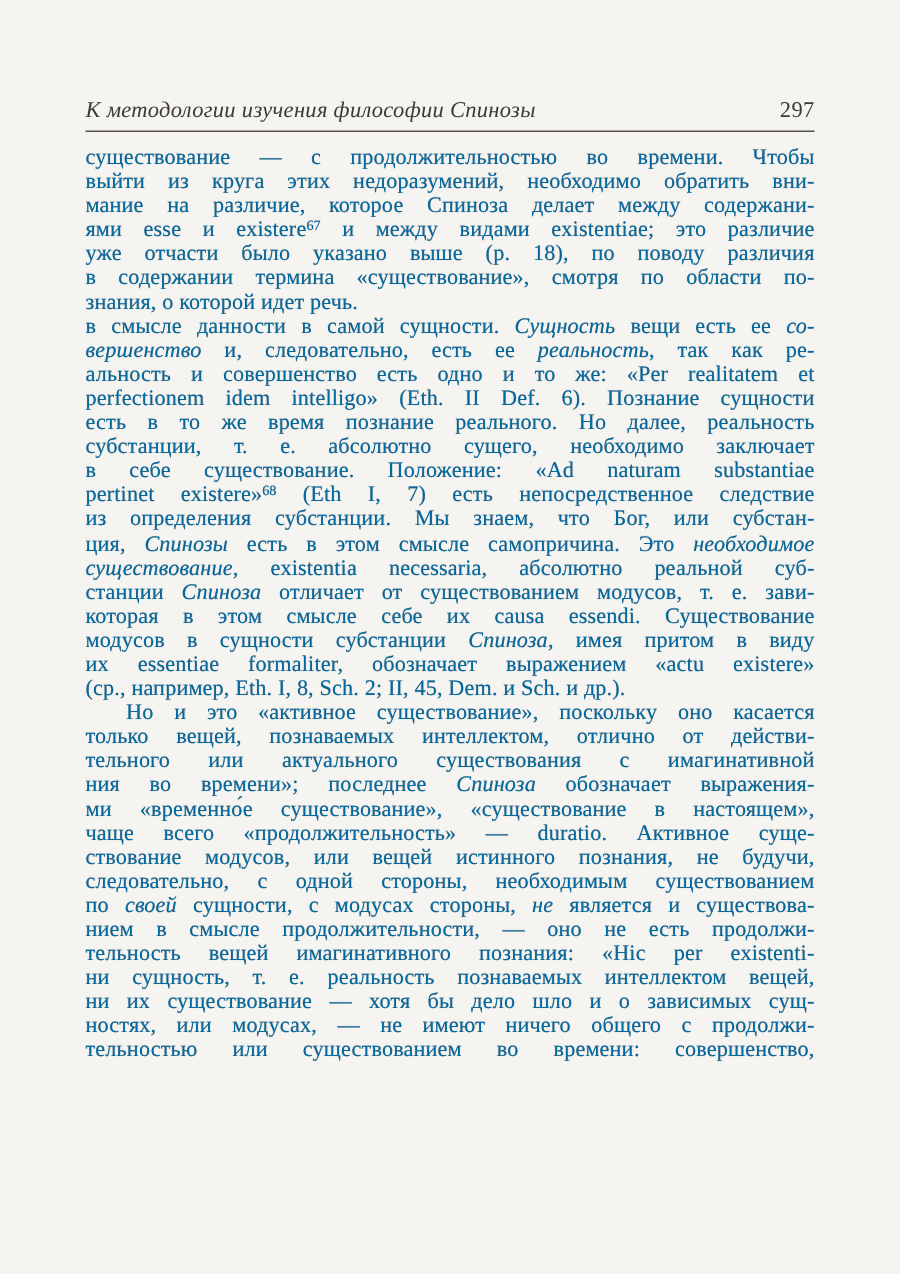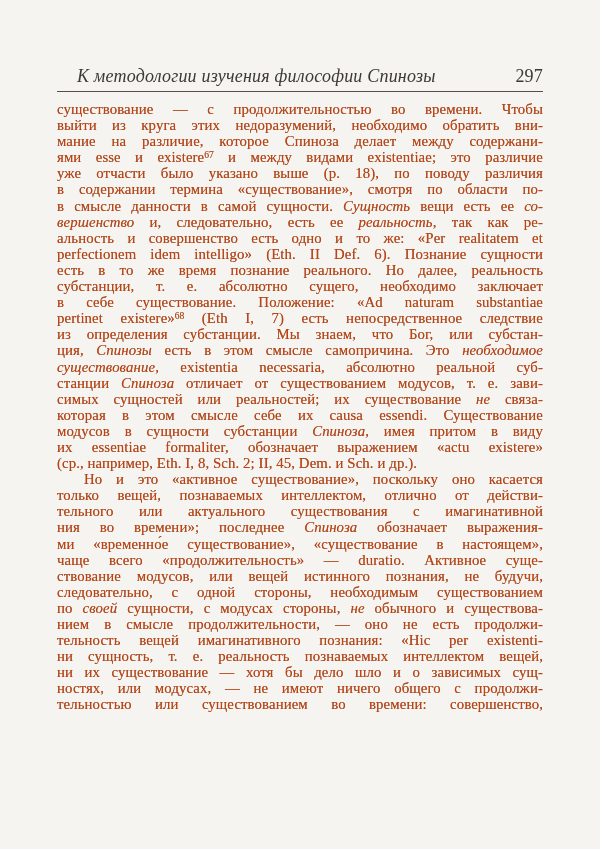--- a/index.html
+++ b/index.html
@@ -7,29 +7,29 @@
     width:600px; height:849px;
     background:#f5f4f0;
     font-family:"Liberation Serif","DejaVu Serif",serif;
     overflow:hidden;
   }
   .page { position:relative; width:600px; height:849px; background:#f5f4f0; }
   .content { position:absolute; left:57px; top:66px; width:486px; }
 
   .header {
     display:flex; justify-content:space-between; align-items:flex-start;
-    font-style:italic; font-size:18px; color:#3c3936;
-    padding-bottom:4px; letter-spacing:0.2px;margin-left:20px;
+    font-style:italic; font-size:15px; color:#3c3936;
+    padding-bottom:4px; letter-spacing:0.2px;
   }
   .pnum { font-style:normal; }
   .rule { height:1px; background:#55504c; margin-bottom:0; }
 
   .body {
     margin-top:9px;
-    font-size:14.8px; color:#c2410c;
+    font-size:14.8px; color:#0369a1;
     letter-spacing:0.1px;
     text-shadow:0 0 0.5px rgba(58,56,54,0.55);
   }
   .para { margin:0; }
   .line {
     height:16.1px; line-height:16.1px;
     text-align:justify; text-align-last:justify;
     white-space:normal;
   }
   .line.last { text-align-last:left; }
@@ -48,50 +48,50 @@
     </div>
     <div class="rule"></div>
     <div class="body">
         <div class="para">
           <div class="line"><span>существование — с продолжительностью во времени. Чтобы</span></div>
           <div class="line"><span>выйти из круга этих недоразумений, необходимо обратить вни-</span></div>
           <div class="line"><span>мание на различие, которое Спиноза делает между содержани-</span></div>
           <div class="line"><span>ями esse и existere</span><span class="sup">67</span><span> и между видами existentiae; это различие</span></div>
           <div class="line"><span>уже отчасти было указано выше (p. 18), по поводу различия</span></div>
           <div class="line"><span>в содержании термина «существование», смотря по области по-</span></div>
+          <div class="line last"><span>знания, о которой идет речь.</span></div>
         </div>
         <div class="para">
           <div class="line"><span>в смысле данности в самой сущности. </span><span class="it">Сущность</span><span> вещи есть ее </span><span class="it">со-</span></div>
           <div class="line"><span class="it">вершенство</span><span> и, следовательно, есть ее </span><span class="it">реальность</span><span>, так как ре-</span></div>
           <div class="line"><span>альность и совершенство есть одно и то же: «Per realitatem et</span></div>
           <div class="line"><span>perfectionem idem intelligo» (Eth. II Def. 6). Познание сущности</span></div>
           <div class="line"><span>есть в то же время познание реального. Но далее, реальность</span></div>
           <div class="line"><span>субстанции, т. е. абсолютно сущего, необходимо заключает</span></div>
           <div class="line"><span>в себе существование. Положение: «Ad naturam substantiae</span></div>
           <div class="line"><span>pertinet existere»</span><span class="sup">68</span><span> (Eth I, 7) есть непосредственное следствие</span></div>
           <div class="line"><span>из определения субстанции. Мы знаем, что Бог, или субстан-</span></div>
           <div class="line"><span>ция, </span><span class="it">Спинозы</span><span> есть в этом смысле самопричина. Это </span><span class="it">необходимое</span></div>
           <div class="line"><span class="it">существование</span><span>, existentia necessaria, абсолютно реальной суб-</span></div>
           <div class="line"><span>станции </span><span class="it">Спиноза</span><span> отличает от существованием модусов, т. е. зави-</span></div>
-          <div class="line"><span>симых сущностей или реальностей; их существование </span><span class="it">не</span><span> связа-</span></div>
           <div class="line"><span>которая в этом смысле себе их causa essendi. Существование</span></div>
           <div class="line"><span>модусов в сущности субстанции </span><span class="it">Спиноза</span><span>, имея притом в виду</span></div>
           <div class="line"><span>их essentiae formaliter, обозначает выражением «actu existere»</span></div>
           <div class="line last"><span>(ср., например, Eth. I, 8, Sch. 2; II, 45, Dem. и Sch. и др.).</span></div>
         </div>
         <div class="para">
           <div class="line indent"><span>Но и это «активное существование», поскольку оно касается</span></div>
           <div class="line"><span>только вещей, познаваемых интеллектом, отлично от действи-</span></div>
           <div class="line"><span>тельного или актуального существования с имагинативной</span></div>
           <div class="line"><span>ния во времени»; последнее </span><span class="it">Спиноза</span><span> обозначает выражения-</span></div>
           <div class="line"><span>ми «временно́е существование», «существование в настоящем»,</span></div>
           <div class="line"><span>чаще всего «продолжительность» — duratio. Активное суще-</span></div>
           <div class="line"><span>ствование модусов, или вещей истинного познания, не будучи,</span></div>
           <div class="line"><span>следовательно, с одной стороны, необходимым существованием</span></div>
-          <div class="line"><span>по </span><span class="it">своей</span><span> сущности, с модусах стороны, </span><span class="it">не</span><span> обычного и существова-</span></div>
+          <div class="line"><span>по </span><span class="it">своей</span><span> сущности, с модусах стороны, </span><span class="it">не</span><span> является и существова-</span></div>
           <div class="line"><span>нием в смысле продолжительности, — оно не есть продолжи-</span></div>
           <div class="line"><span>тельность вещей имагинативного познания: «Hic per existenti-</span></div>
           <div class="line"><span>ни сущность, т. е. реальность познаваемых интеллектом вещей,</span></div>
           <div class="line"><span>ни их существование — хотя бы дело шло и о зависимых сущ-</span></div>
           <div class="line"><span>ностях, или модусах, — не имеют ничего общего с продолжи-</span></div>
           <div class="line"><span>тельностью или существованием во времени: совершенство,</span></div>
         </div>
       </div>
   </div>
 </div>

